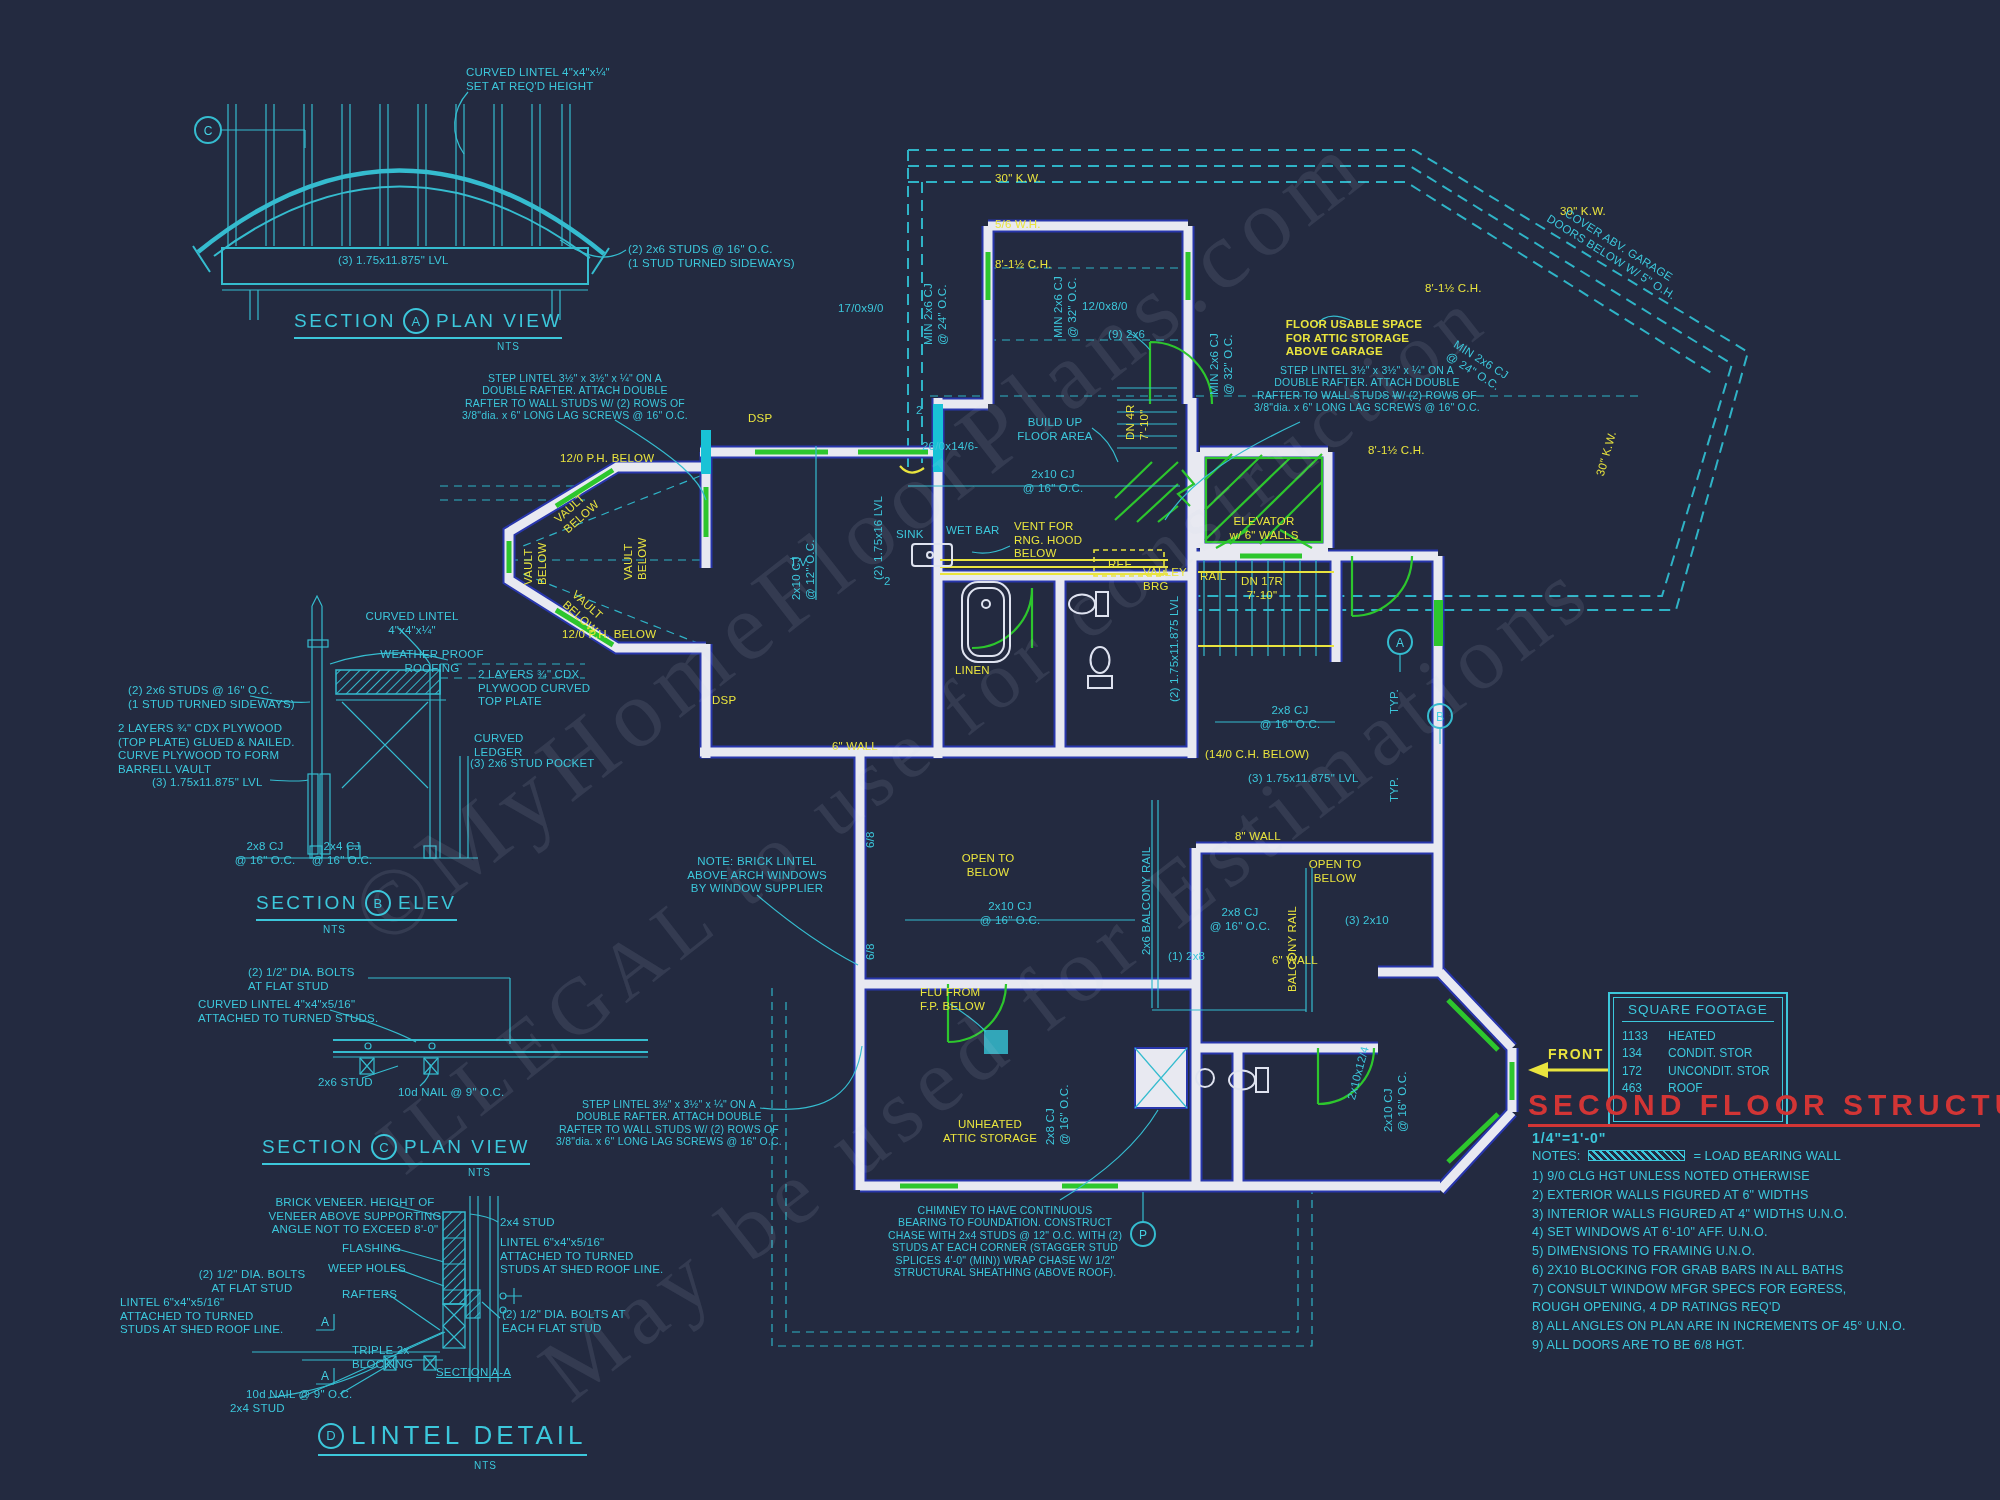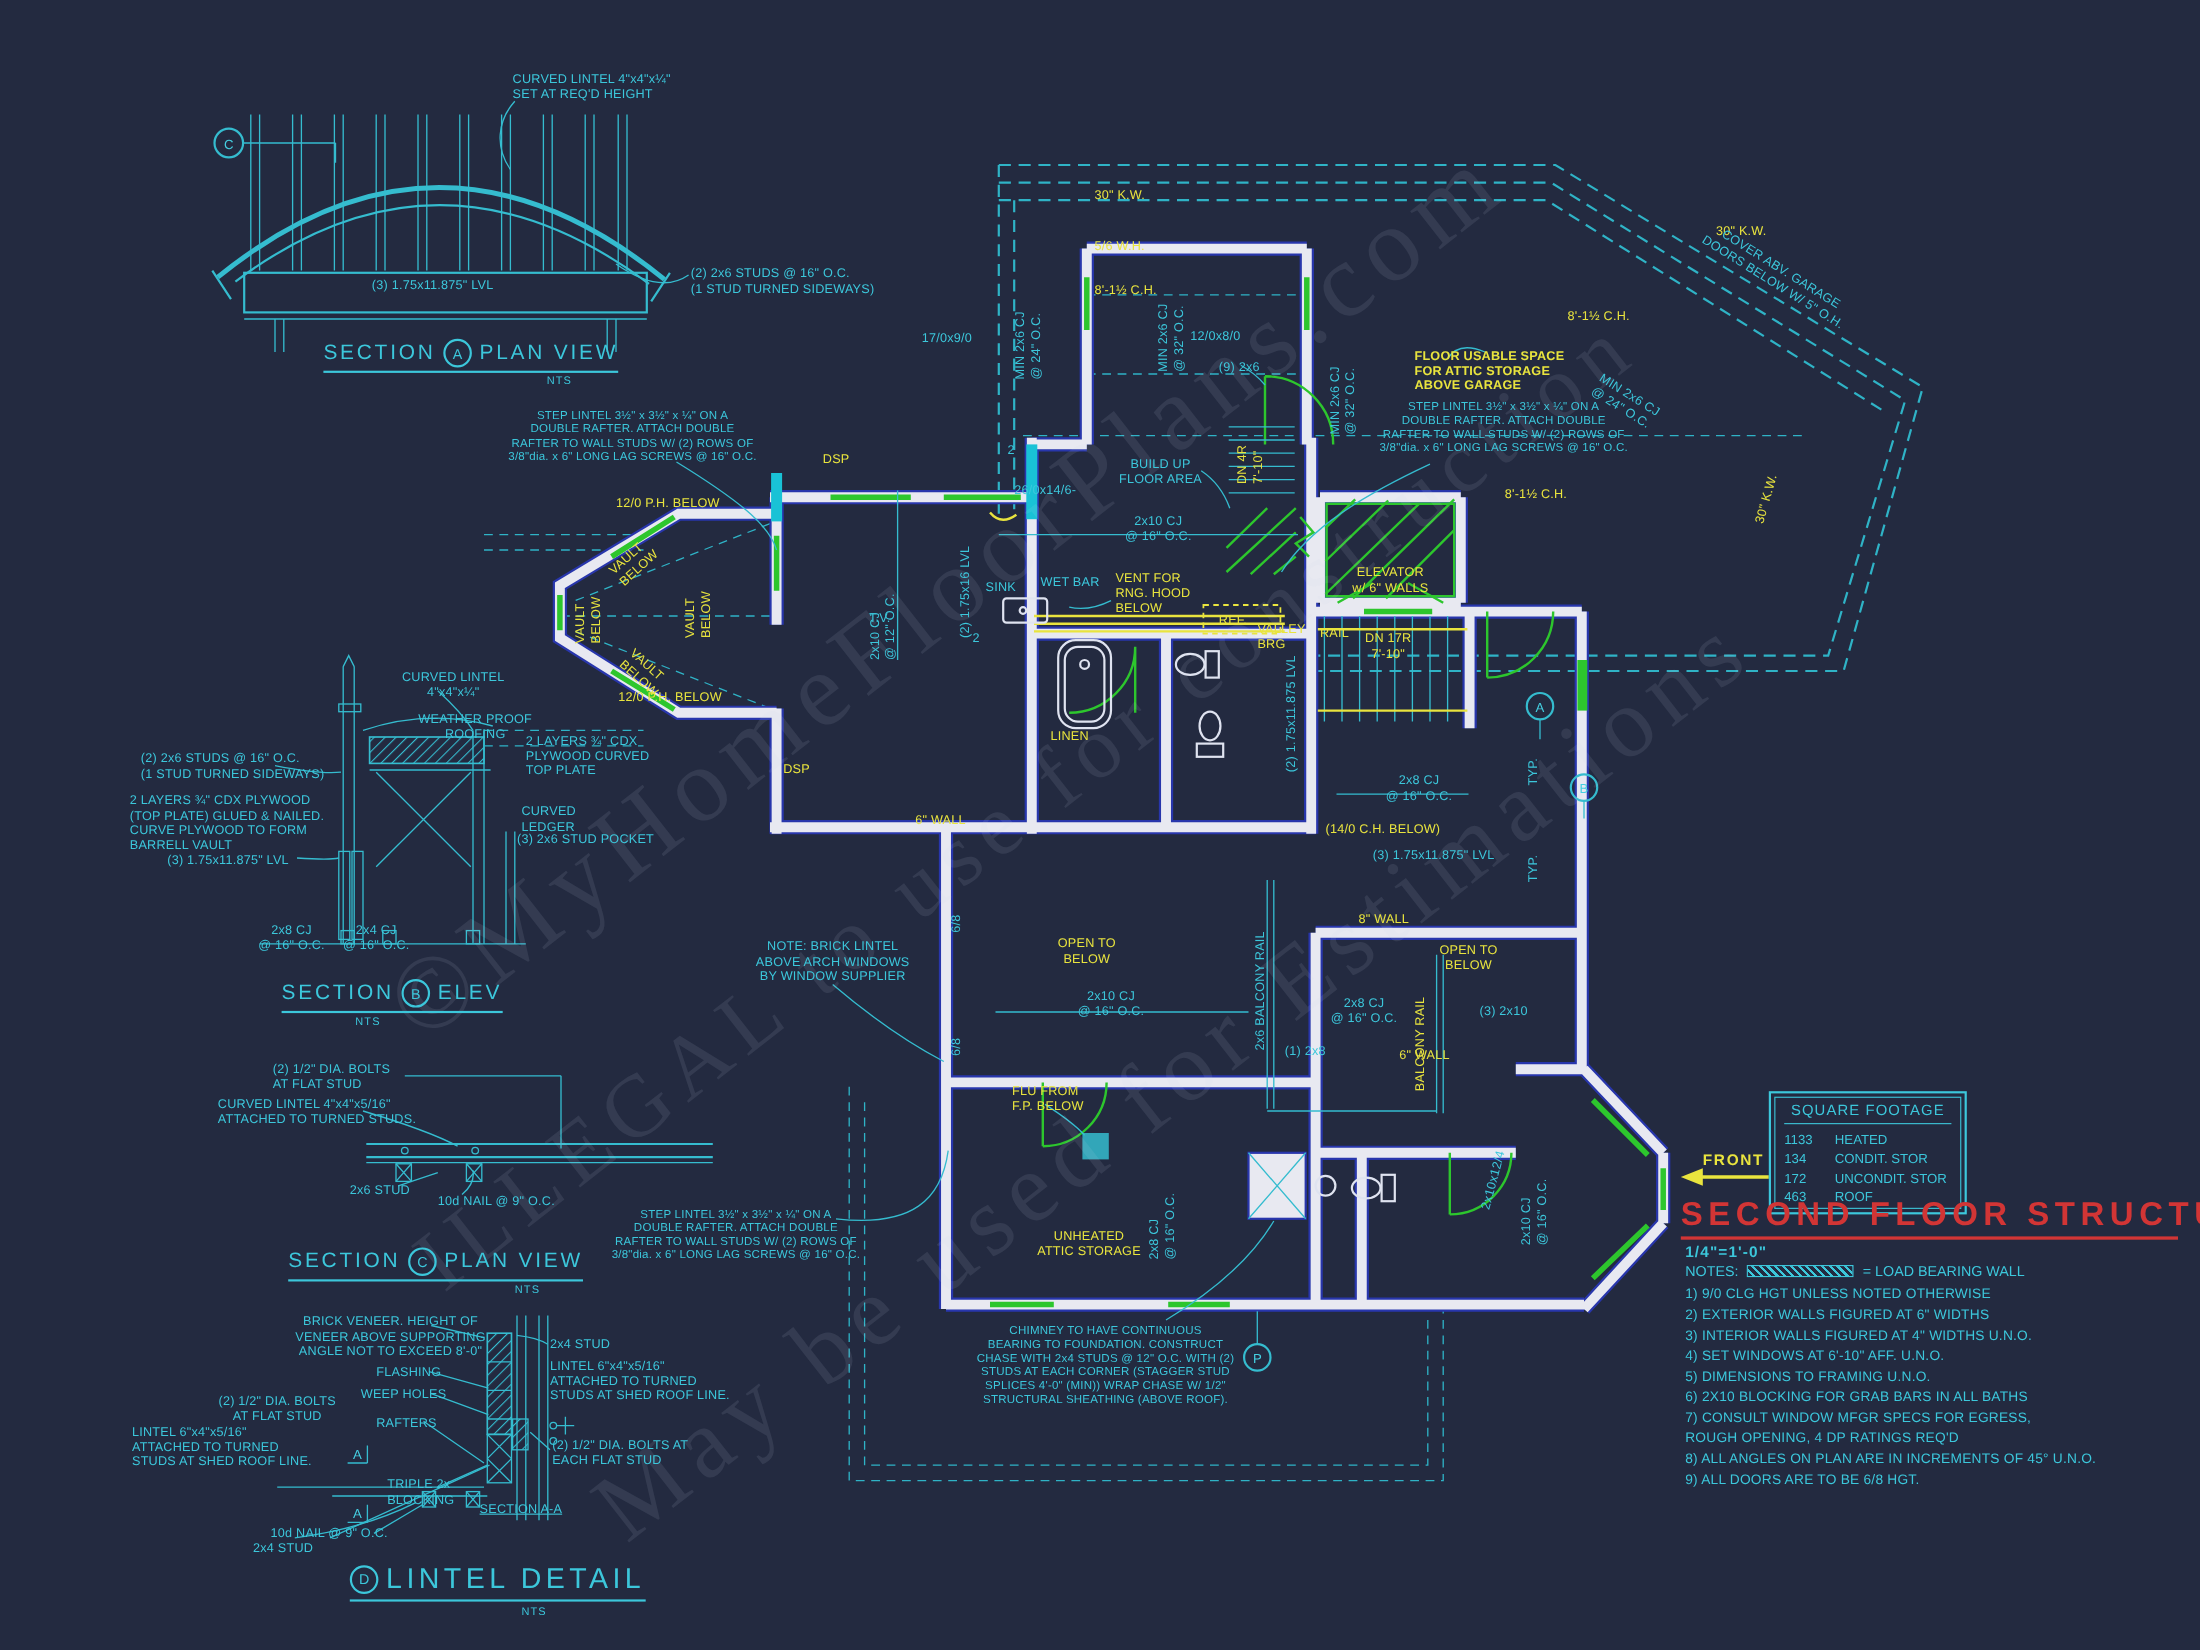--- a/index.html
+++ b/index.html
@@ -28,21 +28,21 @@
        font-size:19px;letter-spacing:2.5px;border-bottom:2px solid #3cc7db;padding-bottom:3px;}
   .sec-title.big{font-size:26px;letter-spacing:4px;}
   .letter-circle{display:inline-flex;width:22px;height:22px;border:2px solid #3cc7db;
        border-radius:50%;align-items:center;justify-content:center;font-size:13px;letter-spacing:0;flex:none;}
   .nts{position:absolute;font-size:10px;color:#3cc7db;letter-spacing:1px;}
   
   .wm{position:absolute;transform-origin:0 0;color:rgba(205,214,232,.10);
       font-family:"Liberation Serif",serif;white-space:nowrap;letter-spacing:10px;pointer-events:none;}
   
   .sqft{position:absolute;left:1608px;top:992px;width:170px;border:2px solid #3cc7db;padding:3px;color:#3cc7db;}
-  .sqft-inner{border:1px solid #3cc7db;padding:4px 8px 0 8px;}
+  .sqft-inner{border:1px solid #3cc7db;padding:4px 8px 23px 8px;}
   .sqft-title{font-size:13.5px;text-align:center;letter-spacing:1px;border-bottom:1px solid #3cc7db;
       padding-bottom:4px;margin-bottom:6px;}
   .sqft-row{display:flex;font-size:12px;line-height:1.45;}
   .sqft-row span:first-child{width:46px;}
   
   .sheet-title{position:absolute;left:1528px;top:1088px;width:452px;color:#d23535;font-size:30px;
       font-weight:bold;letter-spacing:5px;border-bottom:3px solid #d23535;padding-bottom:2px;white-space:nowrap;}
   .notes{position:absolute;left:1532px;top:1130px;width:480px;color:#3cc7db;}
   .scale-line{font-size:14px;font-weight:bold;letter-spacing:1px;margin-bottom:2px;}
   .legend-row{display:flex;align-items:center;gap:8px;font-size:13px;margin-bottom:4px;}

